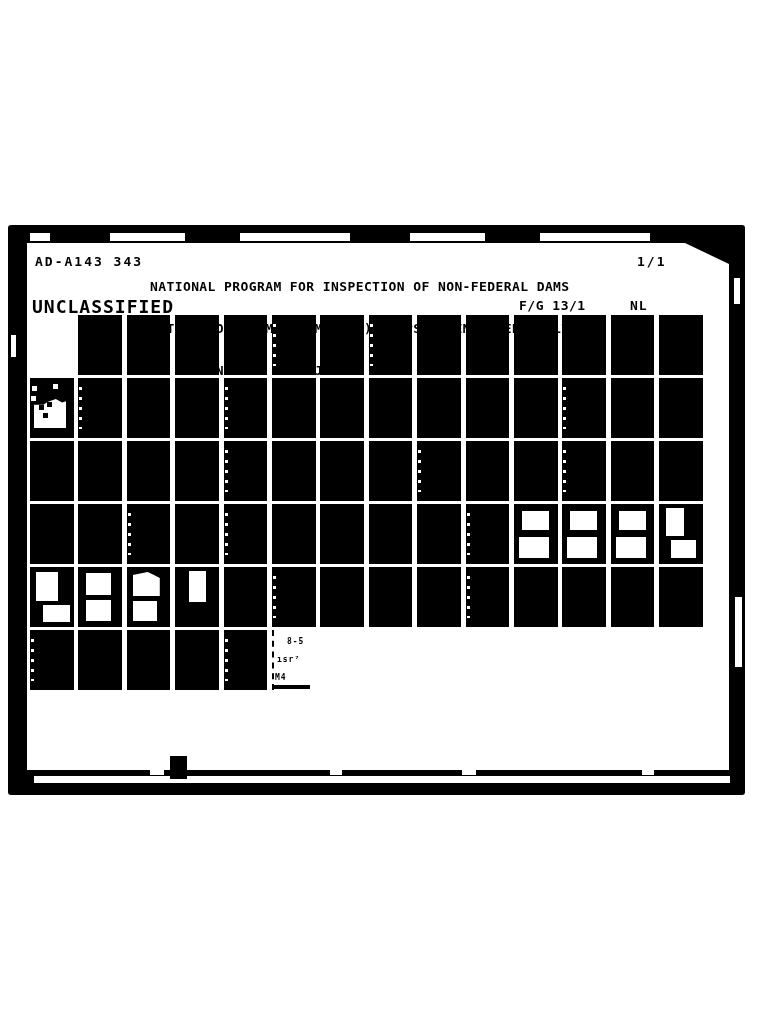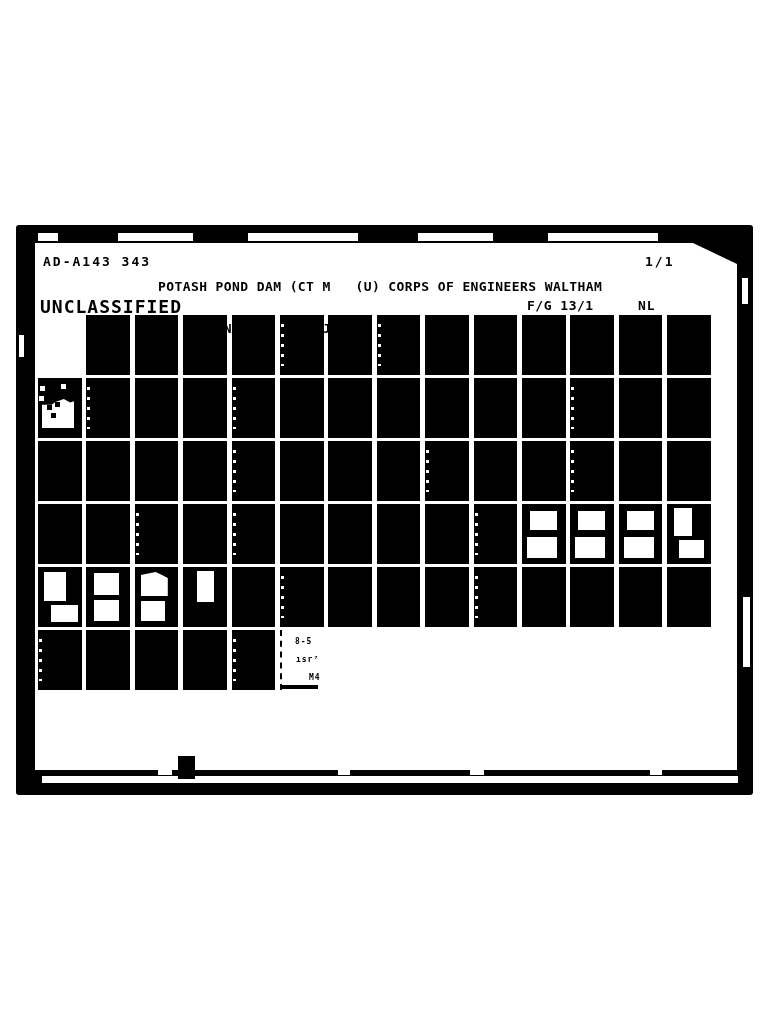--- a/index.html
+++ b/index.html
@@ -3,21 +3,21 @@
 <meta charset="utf-8">
 <style>
   html,body { margin:0; padding:0; background:#ffffff; }
   .page {
     position:relative; width:770px; height:1024px; background:#ffffff;
     font-family:"DejaVu Sans Mono", monospace; overflow:hidden;
   }
   
   .scan {
     position:absolute; left:8px; top:225px; width:737px; height:570px;
-    background:#000; border-radius:3px;margin-left:8px;
+    background:#000; border-radius:3px;
   }
   
   .edge-dashes {
     position:absolute; left:22px; top:8px; width:660px; height:8px;
     background-color:#fff;
     background-image:repeating-linear-gradient(90deg,
       transparent 0 20px, #000 20px 80px,
       transparent 80px 155px, #000 155px 210px,
       transparent 210px 300px);
   }
@@ -76,22 +76,22 @@
     clip-path:polygon(0 12%,55% 0,75% 10%,100% 25%,100% 100%,0 100%); }
   .tf::after  { left:6px;  top:34px; width:24px; height:20px; }
   .tg::before { left:14px; top:4px;  width:17px; height:31px; }
   
   .endframe { background:#fff; border-left:2px dashed #000; }
   .endframe::after {
     content:""; position:absolute; left:0; bottom:1px; width:36px; height:4px; background:#000;
   }
   .mk { position:absolute; color:#000; font-weight:700; font-size:8px; letter-spacing:1px; }
   .mk0 { left:13px; top:7px; }
-  .mk1 { left:14px;  top:25px; }
-  .mk2 { left:27px; top:43px; }
+  .mk1 { left:3px;  top:25px; }
+  .mk2 { left:1px; top:43px; }
   
   .nick-left   { position:absolute; left:3px;   top:110px; width:5px; height:22px; background:#fff; }
   .strip-r1    { position:absolute; left:726px; top:53px;  width:6px; height:26px; background:#fff; }
   .strip-r2    { position:absolute; left:727px; top:372px; width:7px; height:70px; background:#fff; }
   .rule-bottom {
     position:absolute; left:22px; top:545px; width:700px; height:5px;
     background:repeating-linear-gradient(90deg,#000 0 120px,#fff 120px 134px,#000 134px 300px,#fff 300px 312px);
   }
   .strip-bottom{ position:absolute; left:26px; top:551px; width:696px; height:7px; background:#fff; }
   .blob        { position:absolute; left:162px; top:531px; width:17px; height:23px; background:#000; }
@@ -99,20 +99,21 @@
 </head>
 <body>
 
 <div class="page">
   <div class="scan">
     <div class="edge-dashes"></div>
 
     <div class="card">
       <div class="txt adnum">AD-A143 343</div>
       <div class="txt title">
+        <div>NATIONAL PROGRAM FOR INSPECTION OF NON-FEDERAL DAMS</div>
         <div>POTASH POND DAM (CT M   (U) CORPS OF ENGINEERS WALTHAM</div>
         <div>MA NEW ENGLAND DIV  JAN 81</div>
       </div>
       <div class="txt sheet">1/1</div>
       <div class="txt clsf">UNCLASSIFIED</div>
       <div class="txt fg">F/G 13/1</div>
       <div class="txt nl">NL</div>
 
       <div class="grid">
           <div class="cell empty"></div>

